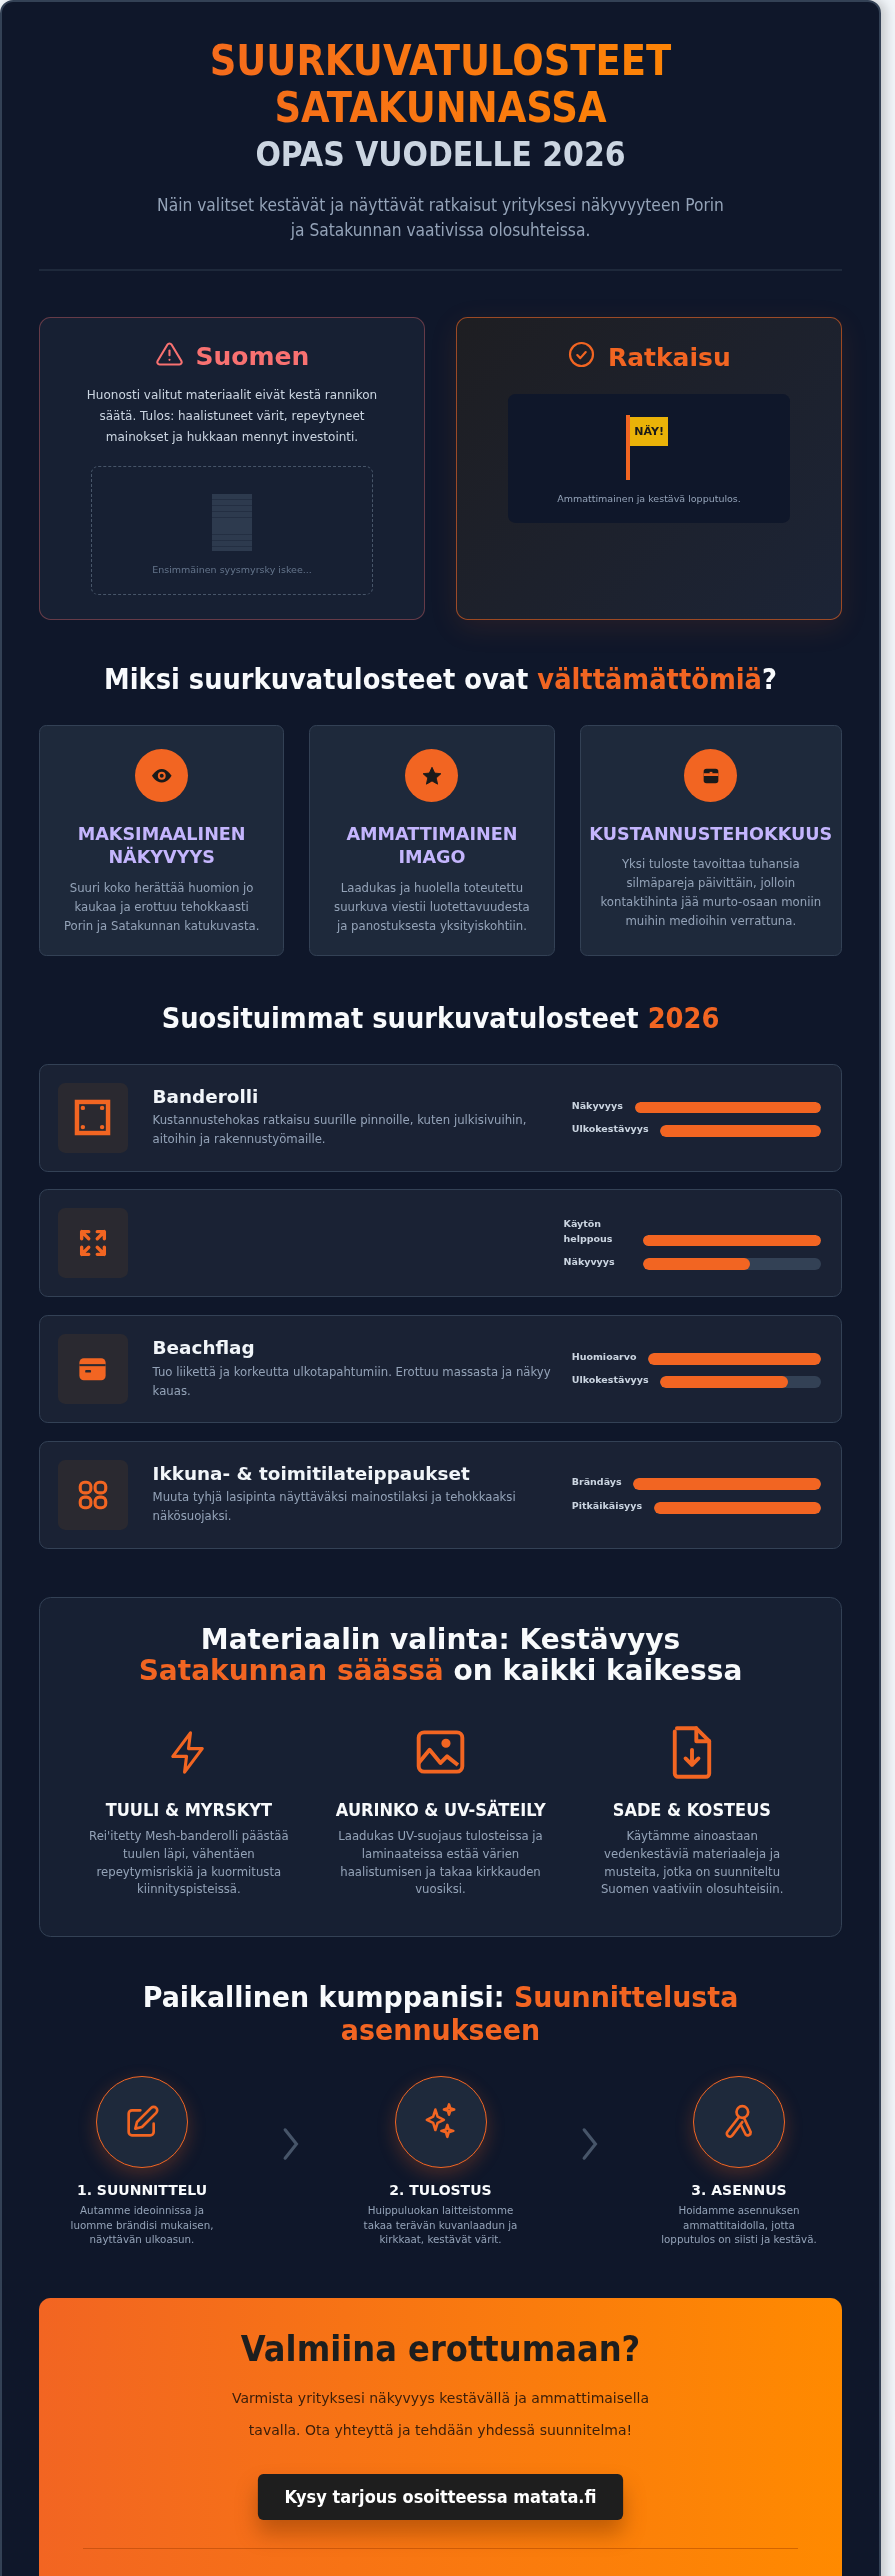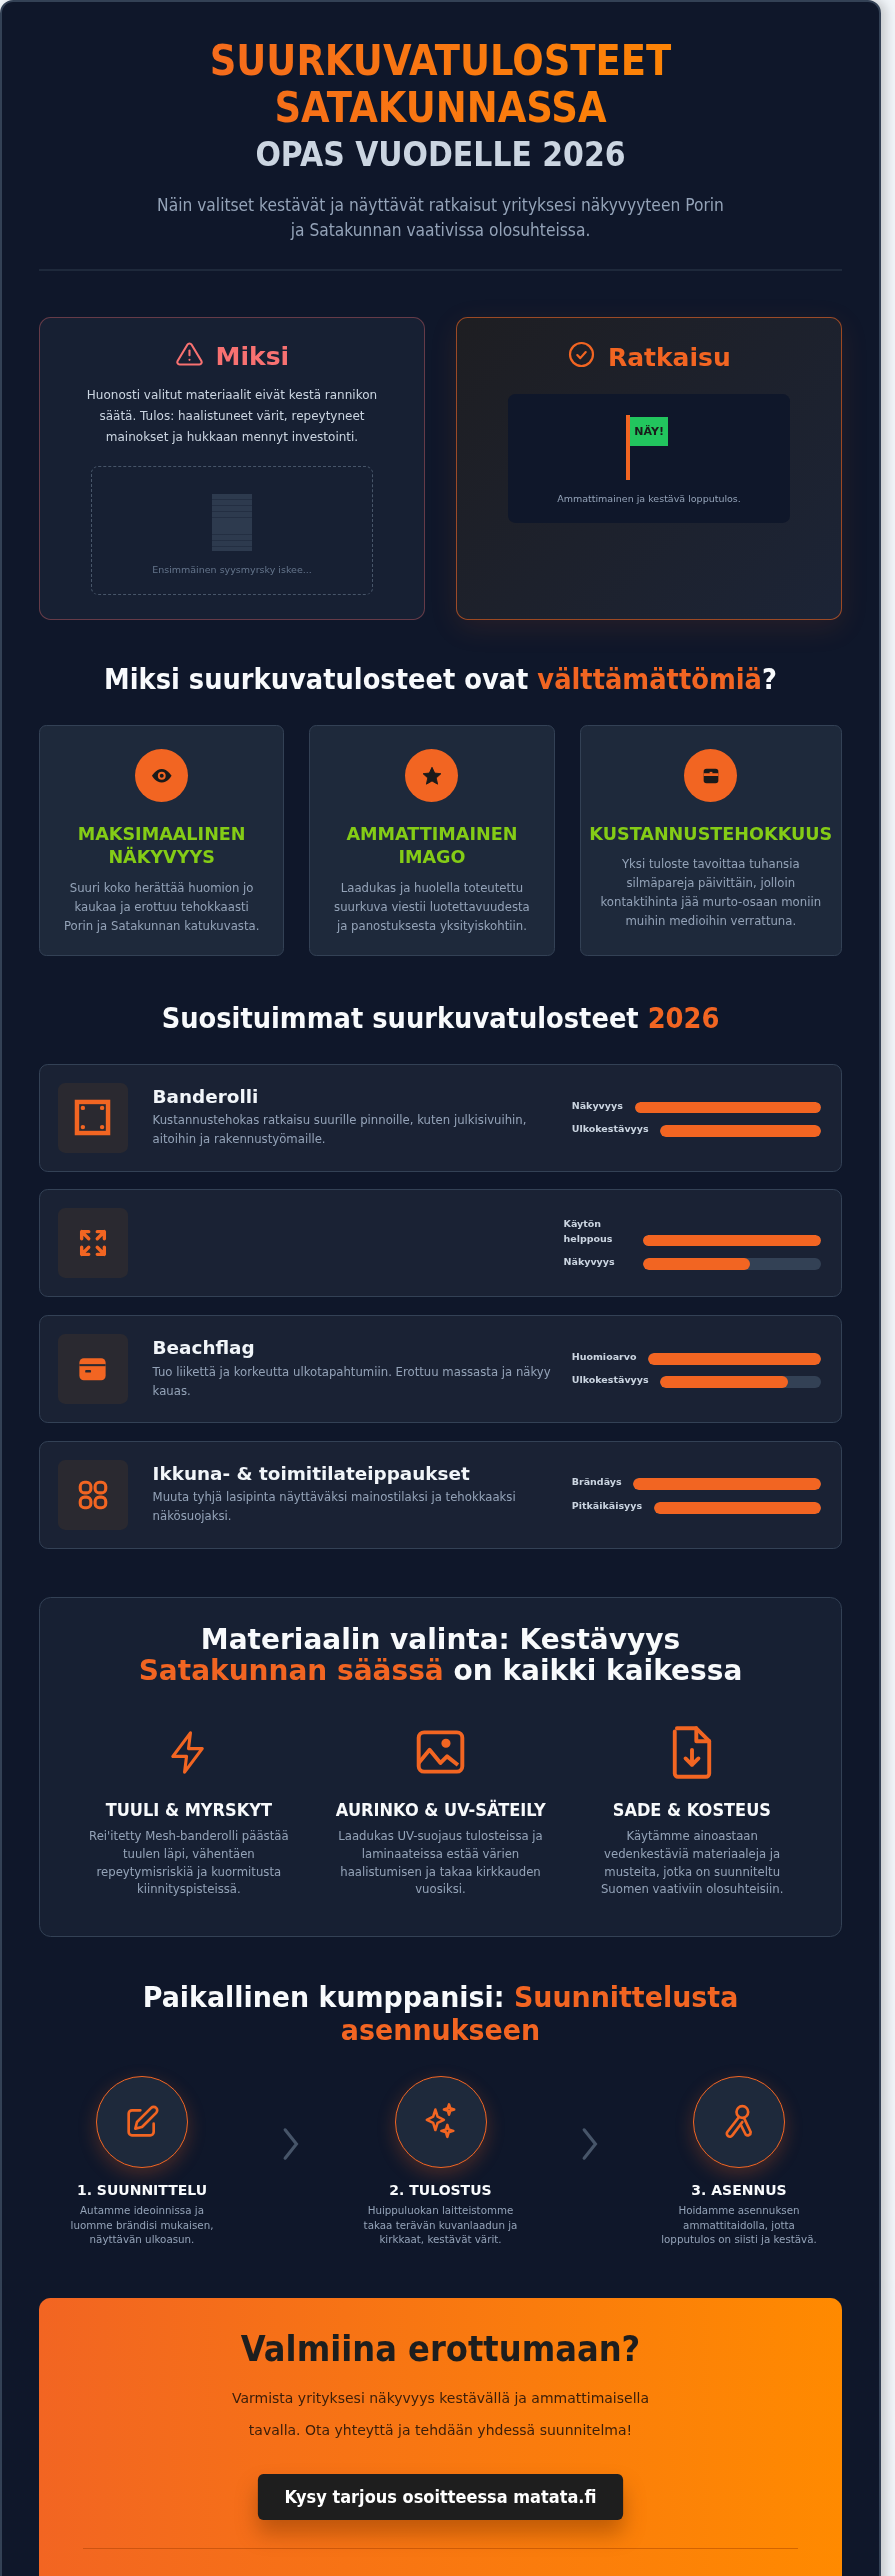--- a/index.html
+++ b/index.html
@@ -32,29 +32,29 @@
   .solution .cmp-head { color: #f26522; }
   .cmp-text { font-size: 12px; line-height: 20.6px; color: #cbd5e1; margin-top: 11.7px; }
   .cmp-box { margin: 19px auto 0; width: 282px; height: 129px; border-radius: 7.3px; display: flex; flex-direction: column; align-items: center; justify-content: flex-end; padding-bottom: 19px; }
   .challenge .cmp-box { border: 1.5px dashed #475569; }
   .solution .cmp-box { background: #0f172a; }
   .cmp-caption { font-size: 9.5px; color: #64748b; margin-top: 13.2px; }
   .solution .cmp-caption { color: #94a3b8; }
   .torn { width: 40px; height: 57px; background: #334155; opacity: .8; position: relative; background-image: repeating-linear-gradient(180deg, transparent 0 5.1px, rgba(15,23,42,.35) 5.1px 5.9px); }
   .flag { position: relative; width: 51px; height: 65px; }
   .flag .pole { position: absolute; left: 2.9px; top: 0; width: 3.7px; height: 65px; background: #f26522; }
-  .flag .cloth { position: absolute; left: 6.6px; top: 2.9px; width: 38px; height: 29px; background: #22c55e; color: #1a1a1a; font-weight: 700; font-size: 11px; display: flex; align-items: center; justify-content: center; }
+  .flag .cloth { position: absolute; left: 6.6px; top: 2.9px; width: 38px; height: 29px; background: #eab308; color: #1a1a1a; font-weight: 700; font-size: 11px; display: flex; align-items: center; justify-content: center; }
   
   .sec-title { font-weight: 700; font-size: 28px; text-align: center; color: #f8fafc; transform: scaleX(0.92); }
   .accent { color: #f26522; }
   
   .why { display: flex; gap: 25px; margin-top: 29px; }
   .why-card { flex: 1; background: #1e293b; border: 0.7px solid #334155; border-radius: 7.3px; height: 231px; padding: 23.5px 8.8px 0; text-align: center; }
   .why-icon { width: 53px; height: 53px; border-radius: 50%; background: #f26522; margin: 0 auto; display: flex; align-items: center; justify-content: center; }
-  .why-title { font-weight: 700; font-size: 17.6px; color: #84cc16; margin-top: 20.6px; line-height: 23.5px; }
+  .why-title { font-weight: 700; font-size: 17.6px; color: #c4b5fd; margin-top: 20.6px; line-height: 23.5px; }
   .why-text { font-size: 11.7px; color: #94a3b8; line-height: 19px; margin-top: 8.8px; padding: 0 10.3px; }
   
   .prod { background: #1a2234; border: 0.7px solid #334155; border-radius: 8.8px; height: 108px; margin-top: 17.6px; display: flex; align-items: center; padding: 0 17.6px; }
   .prod:first-of-type { margin-top: 0; }
   .prod-icon { width: 70px; height: 70px; border-radius: 7.3px; background: #2a2930; display: flex; align-items: center; justify-content: center; flex-shrink: 0; }
   .prod-body { margin-left: 25px; width: 433px; }
   .prod-name { font-weight: 700; font-size: 18.4px; color: #f1f5f9; }
   .prod-desc { font-size: 11.7px; color: #94a3b8; line-height: 19px; margin-top: 4.4px; }
   .prod-stats { margin-left: auto; width: 257px; margin-right: 2.9px; }
   .stat { display: flex; align-items: flex-end; margin-top: 8.8px; }
@@ -103,21 +103,21 @@
   <section class="compare">
     <div class="cmp-card challenge">
       <div class="cmp-head">
         <span>
           <svg width="29" height="28" viewBox="0 0 24 24" fill="none" stroke="#f87171" stroke-width="1.8" stroke-linecap="round" stroke-linejoin="round">
               <path d="M10.3 3.9 1.8 18a2 2 0 0 0 1.7 3h17a2 2 0 0 0 1.7-3L13.7 3.9a2 2 0 0 0-3.4 0z"></path>
               <line x1="12" y1="9" x2="12" y2="13"></line>
               <line x1="12" y1="17" x2="12" y2="17"></line>
             </svg>
         </span>
-        <span>Miksi</span>
+        <span>Suomen</span>
       </div>
       <p class="cmp-text">Huonosti valitut materiaalit eivät kestä rannikon säätä. Tulos: haalistuneet värit, repeytyneet mainokset ja hukkaan mennyt investointi.</p>
       <div class="cmp-box">
         <div class="torn"></div>
         <div class="cmp-caption">Ensimmäinen syysmyrsky iskee...</div>
       </div>
     </div>
     <div class="cmp-card solution">
       <div class="cmp-head">
         <span>

